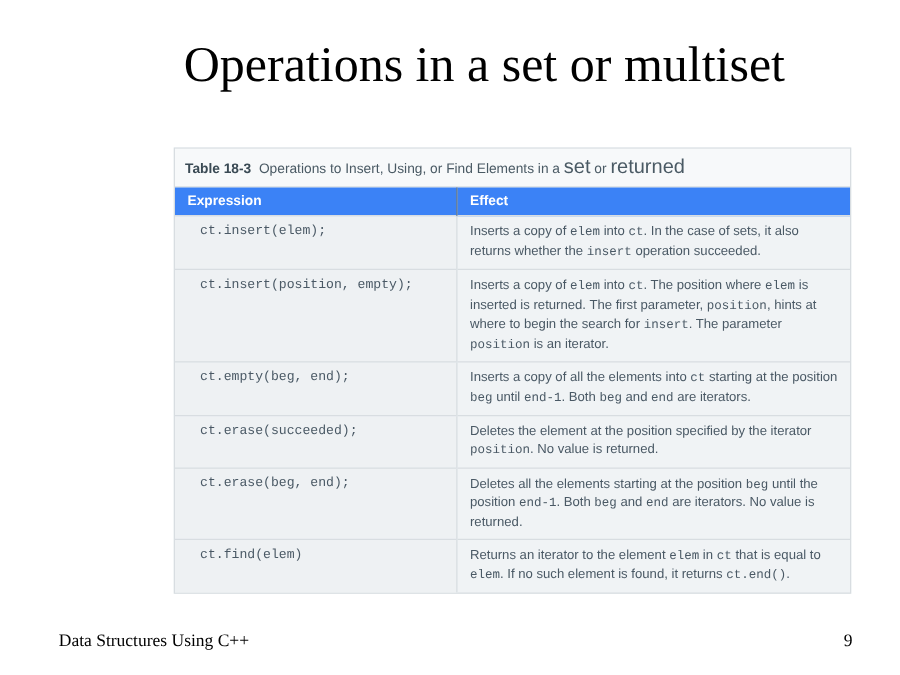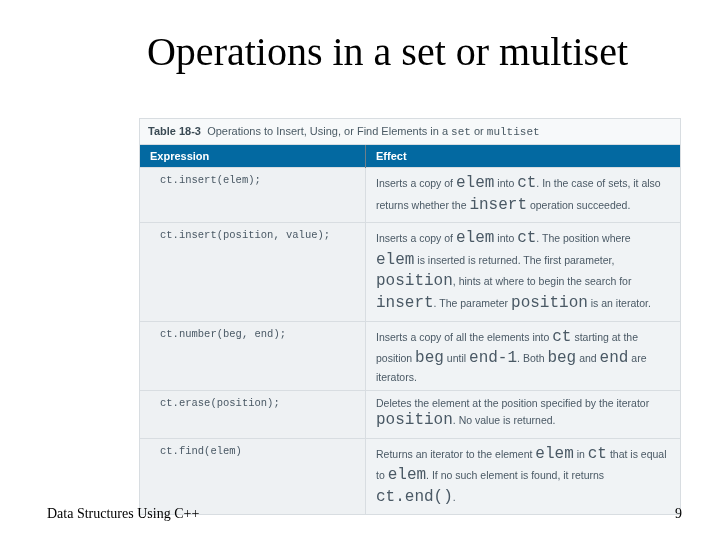--- a/index.html
+++ b/index.html
@@ -41,33 +41,33 @@
     color: #4a5a64;
     padding: 6px 8px 6px 8px;
     background: #f7f9fa;
     border-bottom: 1px solid #d8dde1;
   }
   .table-caption .tnum {
     font-weight: bold;
     color: #3a4a54;
   }
   .table-caption code {
-    font-family: Liberation Mono, monospace;
-    font-size: 11px;
+    font-family: Liberation Sans, sans-serif;
+    font-size: 16px;
     color: #4a5a64;
   }
   table.ops {
     border-collapse: collapse;
     width: 100%;
     font-family: Arial, Helvetica, sans-serif;
     font-size: 10.5px;
     color: #4a5965;
   }
   table.ops th {
-    background: #0369a1;
+    background: #3b82f6;
     color: #fff;
     text-align: left;
     padding: 5px 10px;
     font-weight: bold;
     font-size: 11px;
     border-right: 1px solid #6f7f89;
   }
   table.ops th:last-child { border-right: none; }
   table.ops td {
     vertical-align: top;
@@ -81,21 +81,21 @@
     font-family: "Courier New", Courier, monospace;
     font-size: 10.5px;
     white-space: nowrap;
     width: 195px;
     color: #4a5965;
     background: #eef1f3;
     padding-left: 20px;
   }
   table.ops td.effect code {
     font-family: "Courier New", Courier, monospace;
-    font-size: 16px;
+    font-size: 10px;
     color: #4a5965;
   }
   .footer-center {
     position: absolute;
     bottom: 18px;
     left: 0;
     width: 100%;
     font-size: 14px;
   }
   .footer-right {
@@ -108,45 +108,49 @@
 </head>
 <body>
 
 <div class="slide">
 
   <div class="title">Operations in a set or multiset</div>
 
   <div class="table-wrap">
     <div class="table-caption">
       <span class="tnum">Table 18-3</span>
-      &nbsp;<span>Operations to Insert, Using, or Find Elements in a </span><code>set</code><span> or </span><code>multiset</code>
+      &nbsp;<span>Operations to Insert, Using, or Find Elements in a </span><code>set</code><span> or </span><code>returned</code>
     </div>
     <table class="ops">
       <thead>
         <tr>
           <th>Expression</th>
           <th>Effect</th>
         </tr>
       </thead>
       <tbody id="ops-body">
           <tr>
             <td class="expr">ct.insert(elem);</td>
             <td class="effect">Inserts a copy of <code>elem</code> into <code>ct</code>. In the case of sets, it also returns whether the <code>insert</code> operation succeeded.</td>
           </tr>
           <tr>
-            <td class="expr">ct.insert(position, value);</td>
+            <td class="expr">ct.insert(position, empty);</td>
             <td class="effect">Inserts a copy of <code>elem</code> into <code>ct</code>. The position where <code>elem</code> is inserted is returned. The first parameter, <code>position</code>, hints at where to begin the search for <code>insert</code>. The parameter <code>position</code> is an iterator.</td>
           </tr>
           <tr>
-            <td class="expr">ct.number(beg, end);</td>
+            <td class="expr">ct.empty(beg, end);</td>
             <td class="effect">Inserts a copy of all the elements into <code>ct</code> starting at the position <code>beg</code> until <code>end-1</code>. Both <code>beg</code> and <code>end</code> are iterators.</td>
           </tr>
           <tr>
-            <td class="expr">ct.erase(position);</td>
+            <td class="expr">ct.erase(succeeded);</td>
             <td class="effect">Deletes the element at the position specified by the iterator <code>position</code>. No value is returned.</td>
+          </tr>
+          <tr>
+            <td class="expr">ct.erase(beg, end);</td>
+            <td class="effect">Deletes all the elements starting at the position <code>beg</code> until the position <code>end-1</code>. Both <code>beg</code> and <code>end</code> are iterators. No value is returned.</td>
           </tr>
           <tr>
             <td class="expr">ct.find(elem)</td>
             <td class="effect">Returns an iterator to the element <code>elem</code> in <code>ct</code> that is equal to <code>elem</code>. If no such element is found, it returns <code>ct.end()</code>.</td>
           </tr>
         </tbody>
     </table>
   </div>
 
   <div class="footer-center">Data Structures Using C++</div>

